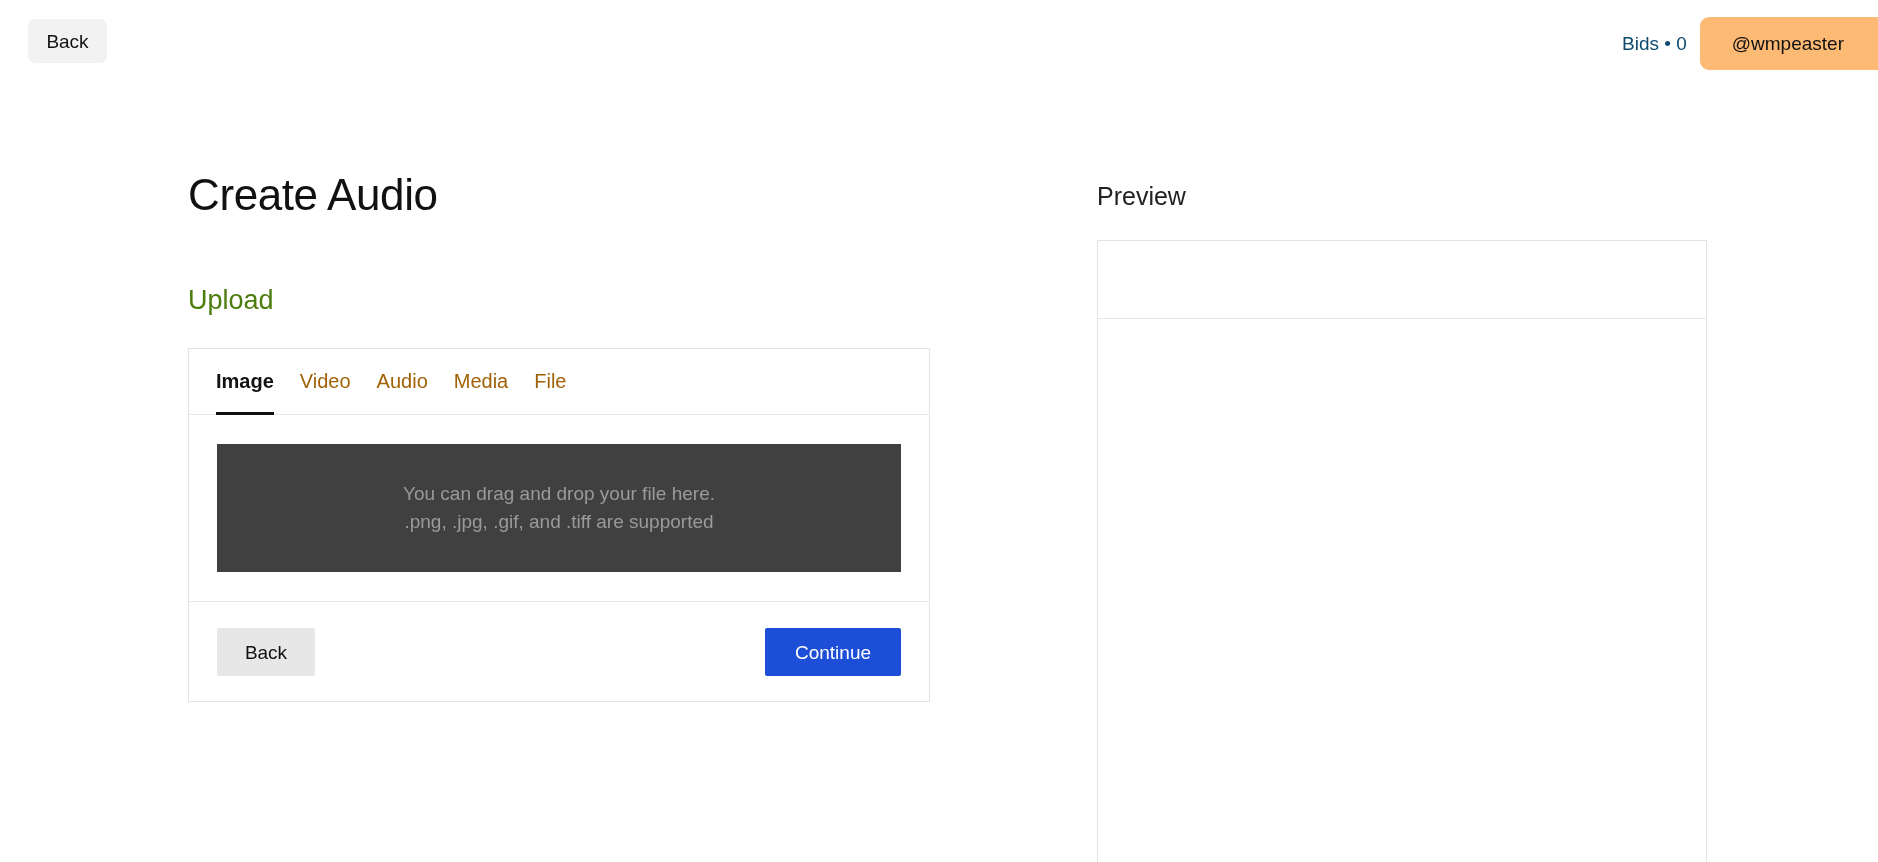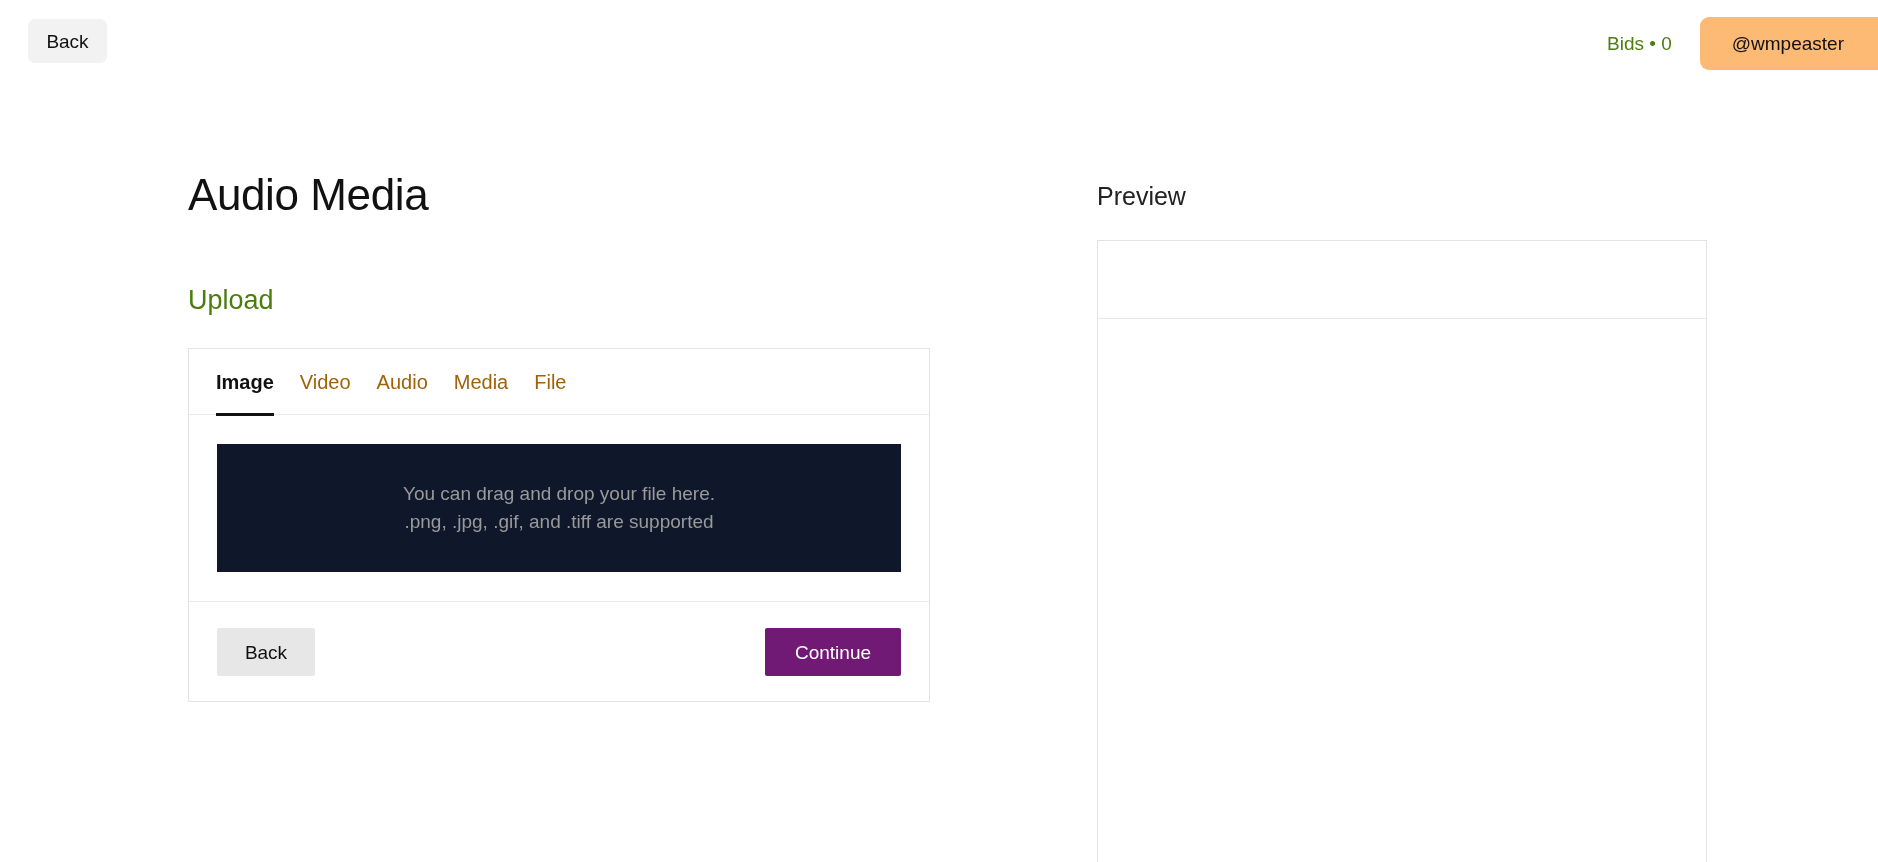--- a/index.html
+++ b/index.html
@@ -49,22 +49,22 @@
     position: absolute;
     right: 0;
     top: 0;
     height: 87px;
     display: flex;
     align-items: center;
   }
 
   .bids-indicator {
     font-size: 19px;
-    color: #4d7c0f;
-    margin-right: 28px;
+    color: #0c4a6e;
+    margin-right: 13px;
     white-space: nowrap;
     line-height: 1;
   }
 
   .account-btn {
     height: 53px;
     background: #fdba74;
     border: none;
     border-radius: 9px 0 0 9px;
     padding: 0 34px 0 32px;
@@ -124,21 +124,21 @@
     height: 354px;
     border: 1px solid #e3e3e3;
     background: #ffffff;
   }
 
   .tabs {
     position: relative;
     height: 66px;
     border-bottom: 1px solid #e9e9e9;
     display: flex;
-    align-items: center;
+    align-items: flex-end;
     padding-left: 27px;
     gap: 0;
   }
 
   .tab {
     position: relative;
     height: 66px;
     display: flex;
     align-items: center;
     font-size: 20px;
@@ -169,21 +169,21 @@
   }
 
   .dropzone-wrap {
     padding: 29px 28px 0 28px;
     height: 186px;
   }
 
   .dropzone {
     width: 100%;
     height: 128px;
-    background: #0f172a;
+    background: #404040;
     display: flex;
     flex-direction: column;
     align-items: center;
     justify-content: center;
     cursor: pointer;
   }
 
   .dropzone-line {
     font-size: 19px;
     color: #9a9a9a;
@@ -210,21 +210,21 @@
     font-family: "Liberation Sans", sans-serif;
     font-size: 19px;
     color: #111111;
     cursor: pointer;
     line-height: 1;
   }
 
   .btn-continue {
     width: 136px;
     height: 48px;
-    background: #701a75;
+    background: #1d4ed8;
     border: none;
     border-radius: 2px;
     font-family: "Liberation Sans", sans-serif;
     font-size: 19px;
     color: #ffffff;
     cursor: pointer;
     line-height: 1;
   }
 
   
@@ -273,21 +273,21 @@
     <button class="nav-back-btn">Back</button>
 
     <div class="topbar-right">
       <span class="bids-indicator">Bids • 0</span>
       <button class="account-btn">@wmpeaster</button>
     </div>
   </div>
 
   <div class="left-col">
 
-    <h1 class="page-title">Audio Media</h1>
+    <h1 class="page-title">Create Audio</h1>
 
     <h2 class="section-title">Upload</h2>
 
     <div class="upload-card">
 
       <div class="tabs">
         <button class="tab active">Image</button>
         <button class="tab">Video</button>
         <button class="tab">Audio</button>
         <button class="tab">Media</button>

